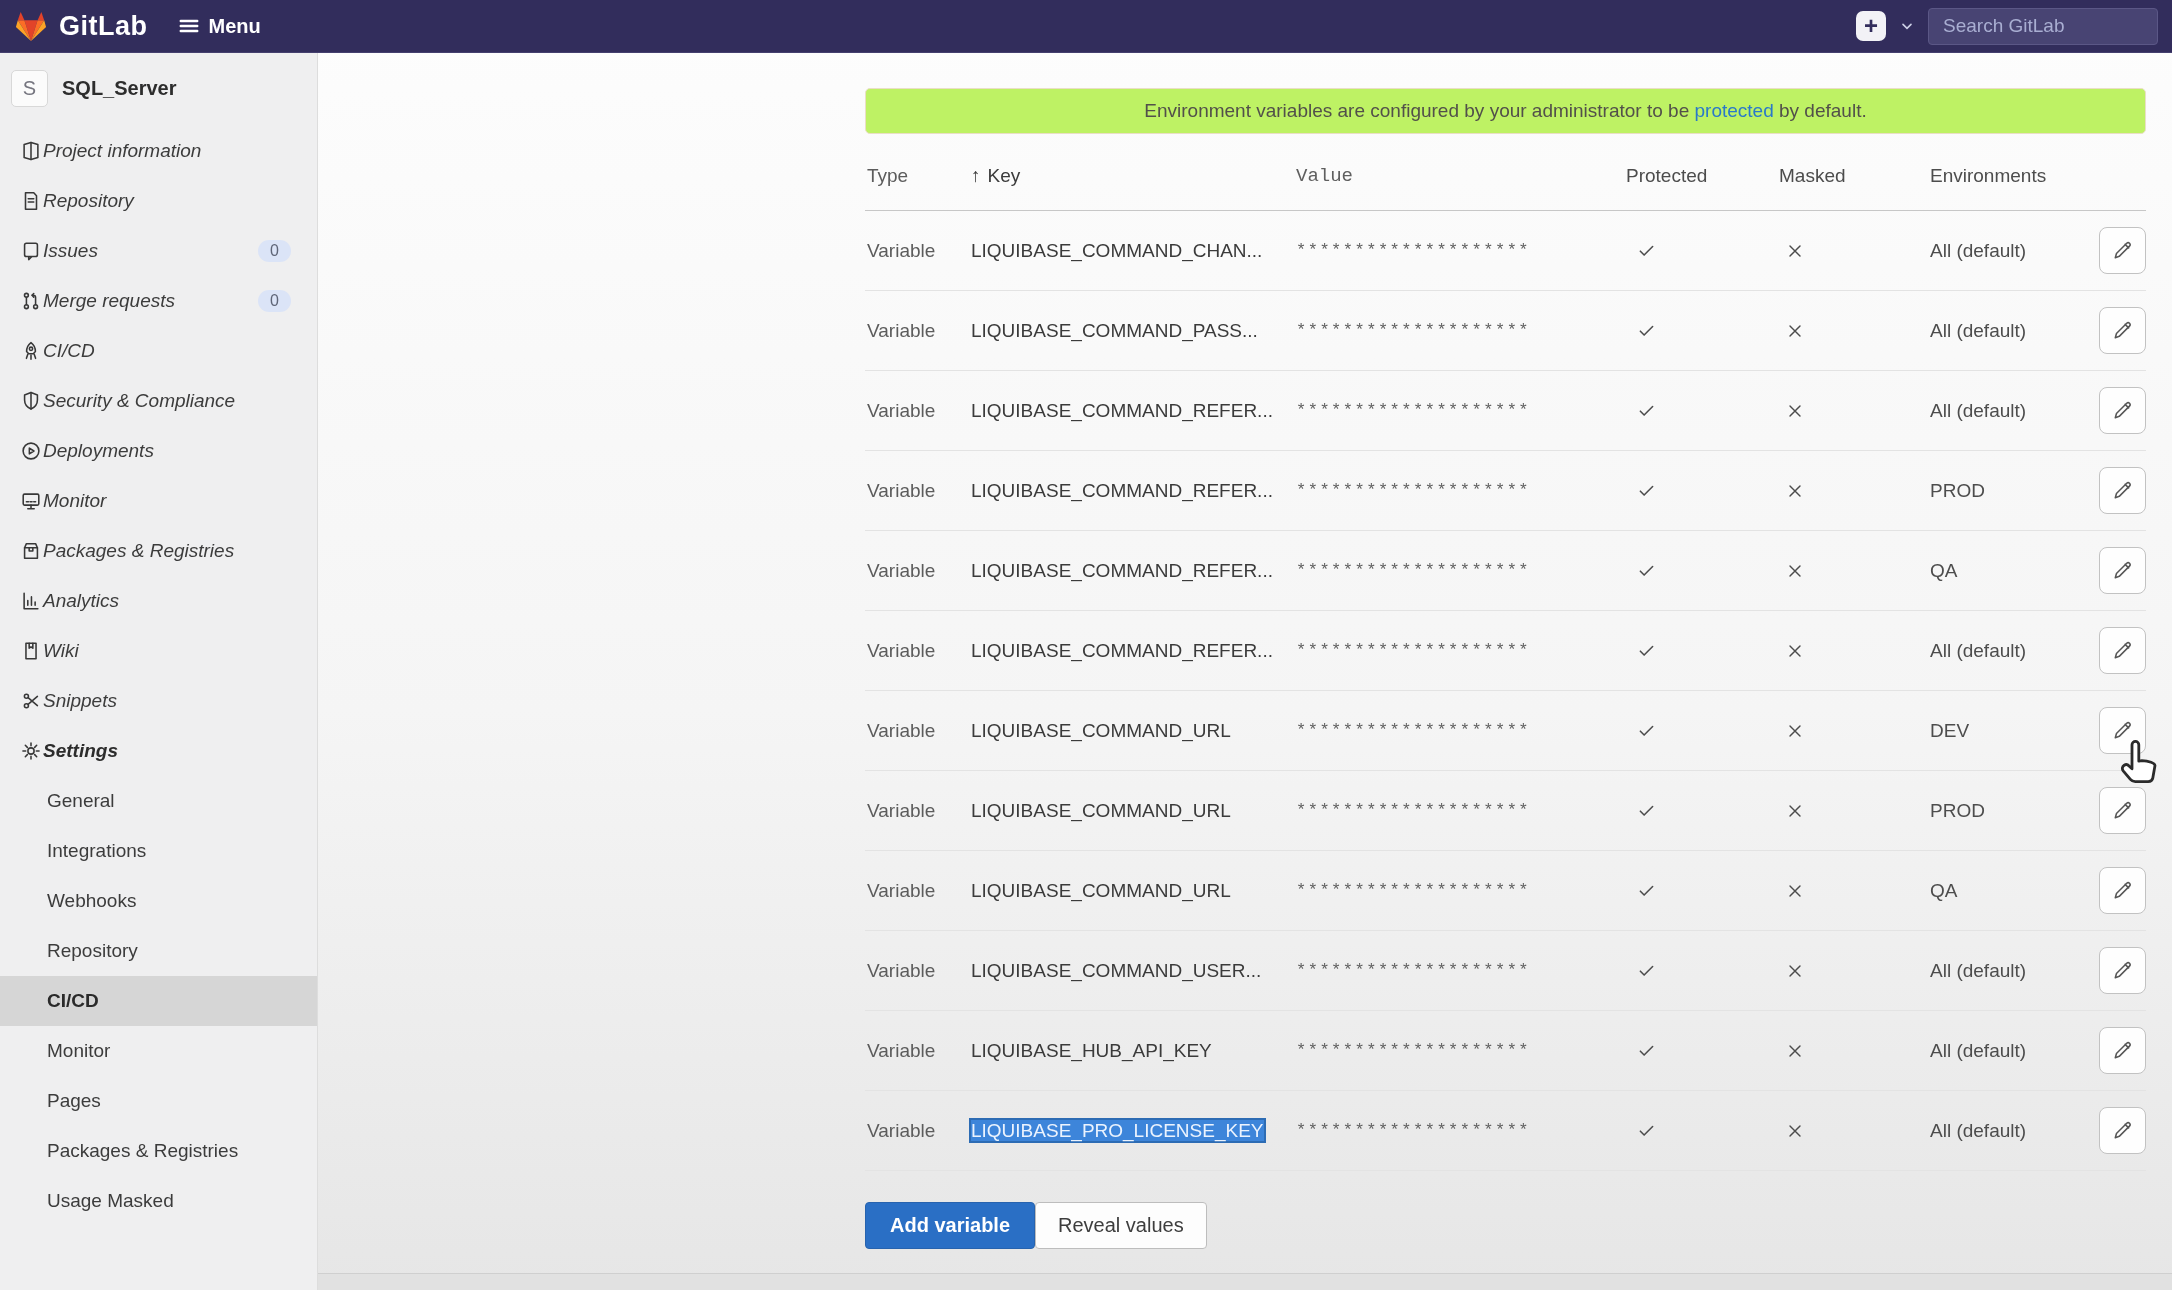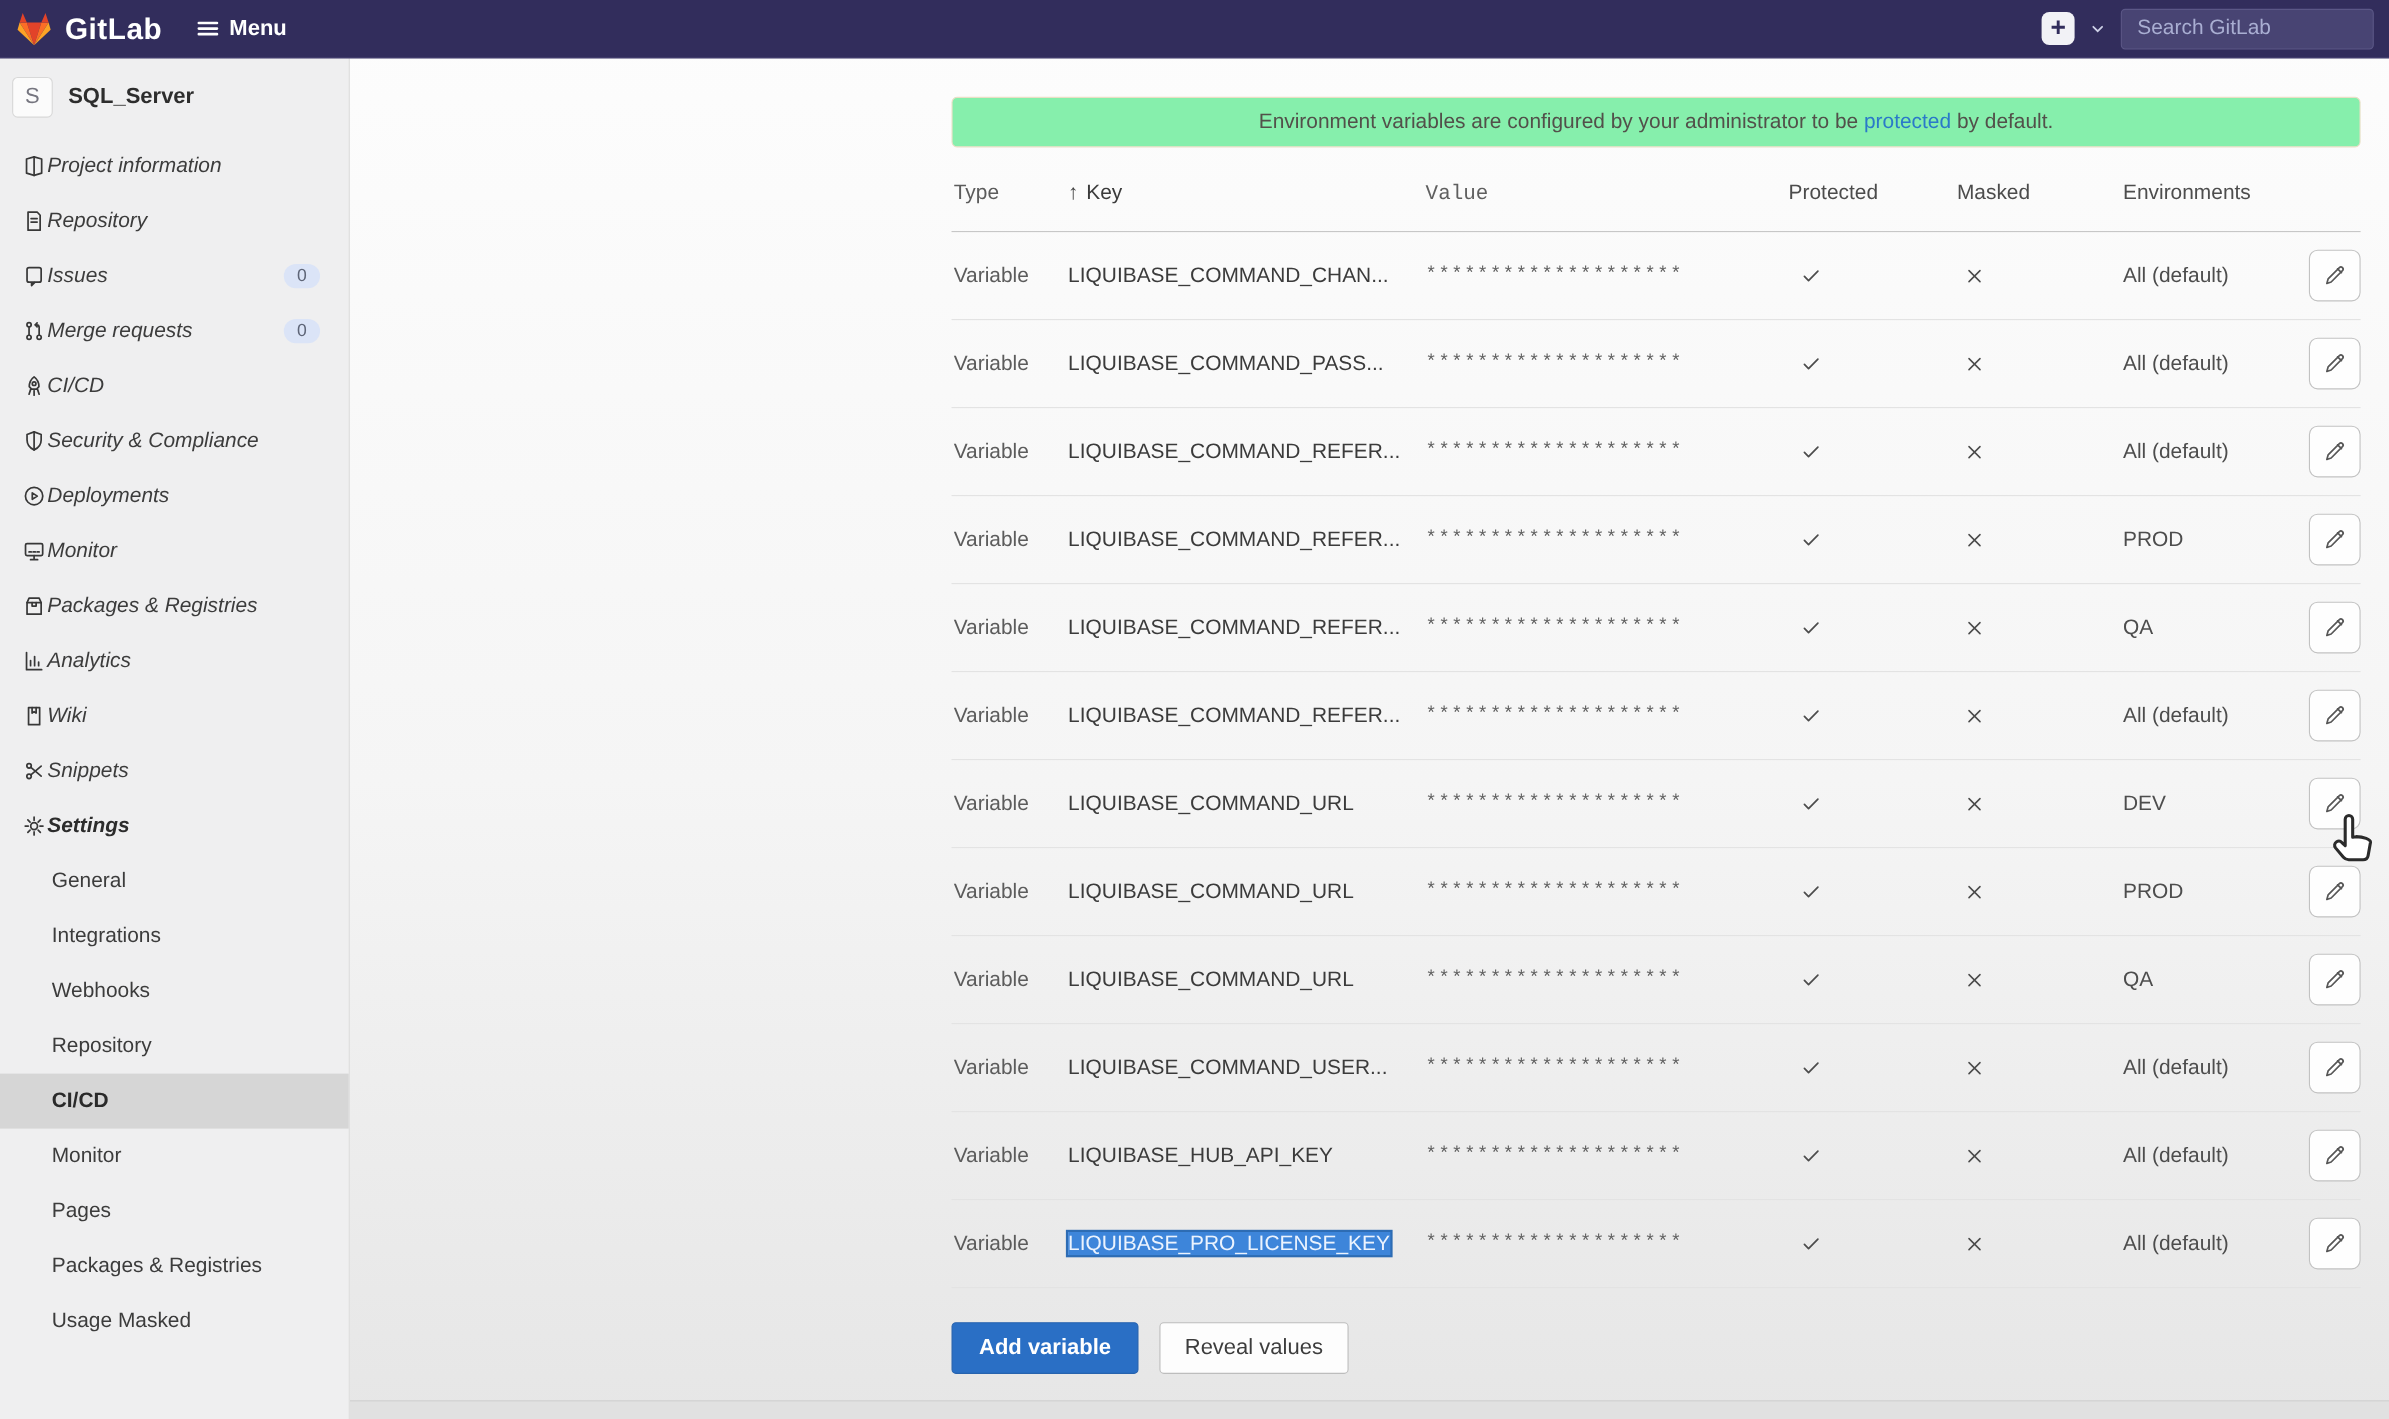--- a/index.html
+++ b/index.html
@@ -44,21 +44,21 @@
   .s-label { margin-left:0;font-style:italic; }
   .s-item.bold .s-label { font-weight:700; color:#2c2c2c; }
   .s-badge { margin-left:auto; margin-right:26px; background:#dbe4f7; color:#5e6577;
     border-radius:11px; font-size:16px; padding:2px 12px; }
   .sub-item { height:50px; display:flex; align-items:center; padding-left:47px;
     font-size:19px; color:#3c3c3c; cursor:pointer; }
   .sub-item.active { background:#d6d6d6; font-weight:700; color:#2a2a2a; }
 
   
   .content { position:absolute; left:865px; top:88px; width:1281px; }
-  .banner { height:46px; background:#86efac; border:1px solid #eadfc6; border-radius:5px;
+  .banner { height:46px; background:#bef264; border:1px solid #eadfc6; border-radius:5px;
     display:flex; align-items:center; justify-content:center; font-size:19px; color:#52504a; }
   .banner span { white-space:pre; }
   .banner .link { color:#2a79c9; cursor:pointer; }
 
   .t-head { display:flex; align-items:center; height:77px; padding-top:8px;
     border-bottom:1px solid #c7c7c7; font-size:19px; color:#5a5a5a; }
   .t-row { display:flex; align-items:center; height:80px;
     border-bottom:1px solid #e3e3e3; font-size:19px; }
   .c-type { width:106px; padding-left:2px; color:#5c5c5c; }
   .c-key  { width:325px; color:#3b3b3b; }
@@ -68,21 +68,21 @@
   .c-env  { flex:1; color:#4d4d4d; }
   .c-edit { width:47px; flex:none; }
   .h-key .arrow { margin-right:7px; color:#3f3f3f; }
   .key-text.selected { background:#3d85da; color:#ebf3fe;
     box-shadow:0 0 0 2px #2d6cb4; }
   .edit-btn { width:47px; height:47px; border:1px solid #c2c2c2; border-radius:8px;
     background:#fefefe; display:flex; align-items:center; justify-content:center;
     color:#565656; cursor:pointer; }
   .mark { display:flex; color:#4c4c4c; }
 
-  .btn-row { display:flex; gap:19px; margin-top:31px; }
+  .btn-row { display:flex; margin-top:31px; }
   .btn { height:47px; border-radius:4px; font-size:20px; cursor:pointer;
     font-family:"Liberation Sans",sans-serif; }
   .btn-primary { background:#2a6fc5; border:1px solid #2763ae; color:#ffffff;
     padding:0 24px; font-weight:600; }
   .btn-secondary { background:#fdfdfd; border:1px solid #bdbdbd; color:#3d3d3d;
     padding:0 22px;text-align:center; }
 
   .footer-strip { position:absolute; left:318px; right:0; bottom:0; height:17px;
     background:#e1e1e1; border-top:1px solid #cfcfcf; }
 

